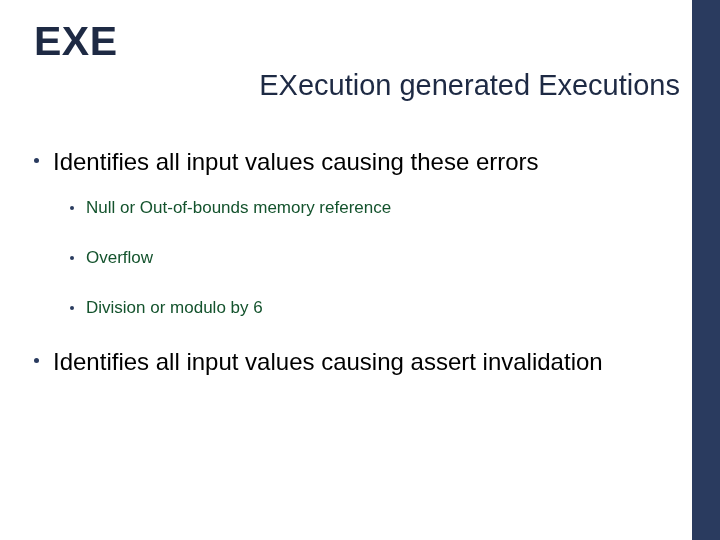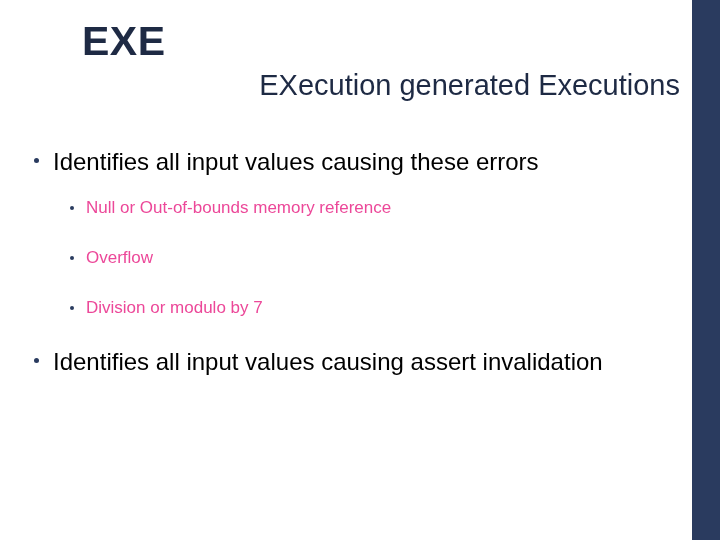--- a/index.html
+++ b/index.html
@@ -1,29 +1,29 @@
 <!DOCTYPE html>
 <html><head>
 <meta charset="utf-8">
 <style>
   * { margin: 0; padding: 0; box-sizing: border-box; }
   html, body { width: 720px; height: 540px; font-family: Arial, Helvetica, sans-serif; background: #fff; color: #000; }
   .slide { position: relative; width: 720px; height: 540px; }
   .accent-bar { position: absolute; top: 0; right: 0; width: 28px; height: 540px; background: #2a3b5f; }
   .content { position: absolute; left: 34px; top: 18px; right: 40px; }
-  .title { font-size: 41px; font-weight: bold; color: #1e2a44; letter-spacing: 0.5px; margin-left: 48px; }
+  .title { font-size: 41px; font-weight: bold; color: #1e2a44; letter-spacing: 0.5px; }
   .subtitle { font-size: 29px; color: #1e2a44; margin-top: 4px; text-align: right; }
   .body { margin-top: 46px; }
   .lvl1 { display: flex; align-items: flex-start; margin-bottom: 22px; }
   .lvl1 .dot { width: 5px; height: 5px; border-radius: 50%; background: #2a3b5f; margin-top: 10px; margin-right: 14px; flex-shrink: 0; }
   .lvl1 .txt { font-size: 24px; color: #000; }
   .sub { margin-left: 36px; margin-top: 6px; margin-bottom: 4px; }
   .lvl2 { display: flex; align-items: flex-start; margin-bottom: 30px; }
   .lvl2 .dot { width: 4px; height: 4px; border-radius: 50%; background: #2a3b5f; margin-top: 8px; margin-right: 12px; flex-shrink: 0; }
-  .lvl2 .txt { font-size: 17px; color: #ec4899; }
+  .lvl2 .txt { font-size: 17px; color: #14532d; }
 </style>
 </head>
 <body>
 
 <div class="slide">
   <div class="accent-bar"></div>
   <div class="content">
     <div class="title">EXE</div>
     <div class="subtitle">EXecution generated Executions</div>
     <div class="body">
@@ -37,21 +37,21 @@
         <div class="lvl2">
           <span class="dot"></span>
           <span class="txt">Null or Out-of-bounds memory reference</span>
         </div>
         <div class="lvl2">
           <span class="dot"></span>
           <span class="txt">Overflow</span>
         </div>
         <div class="lvl2">
           <span class="dot"></span>
-          <span class="txt">Division or modulo by 7</span>
+          <span class="txt">Division or modulo by 6</span>
         </div>
       </div>
 
       <div class="lvl1" style="margin-top:12px;">
         <span class="dot"></span>
         <span class="txt">Identifies all input values causing assert invalidation</span>
       </div>
 
     </div>
   </div>

